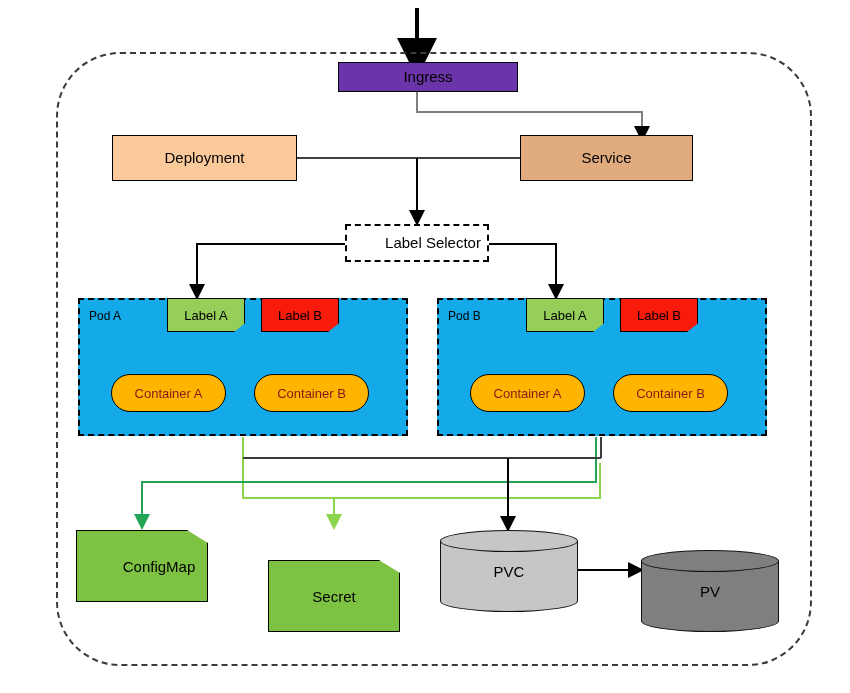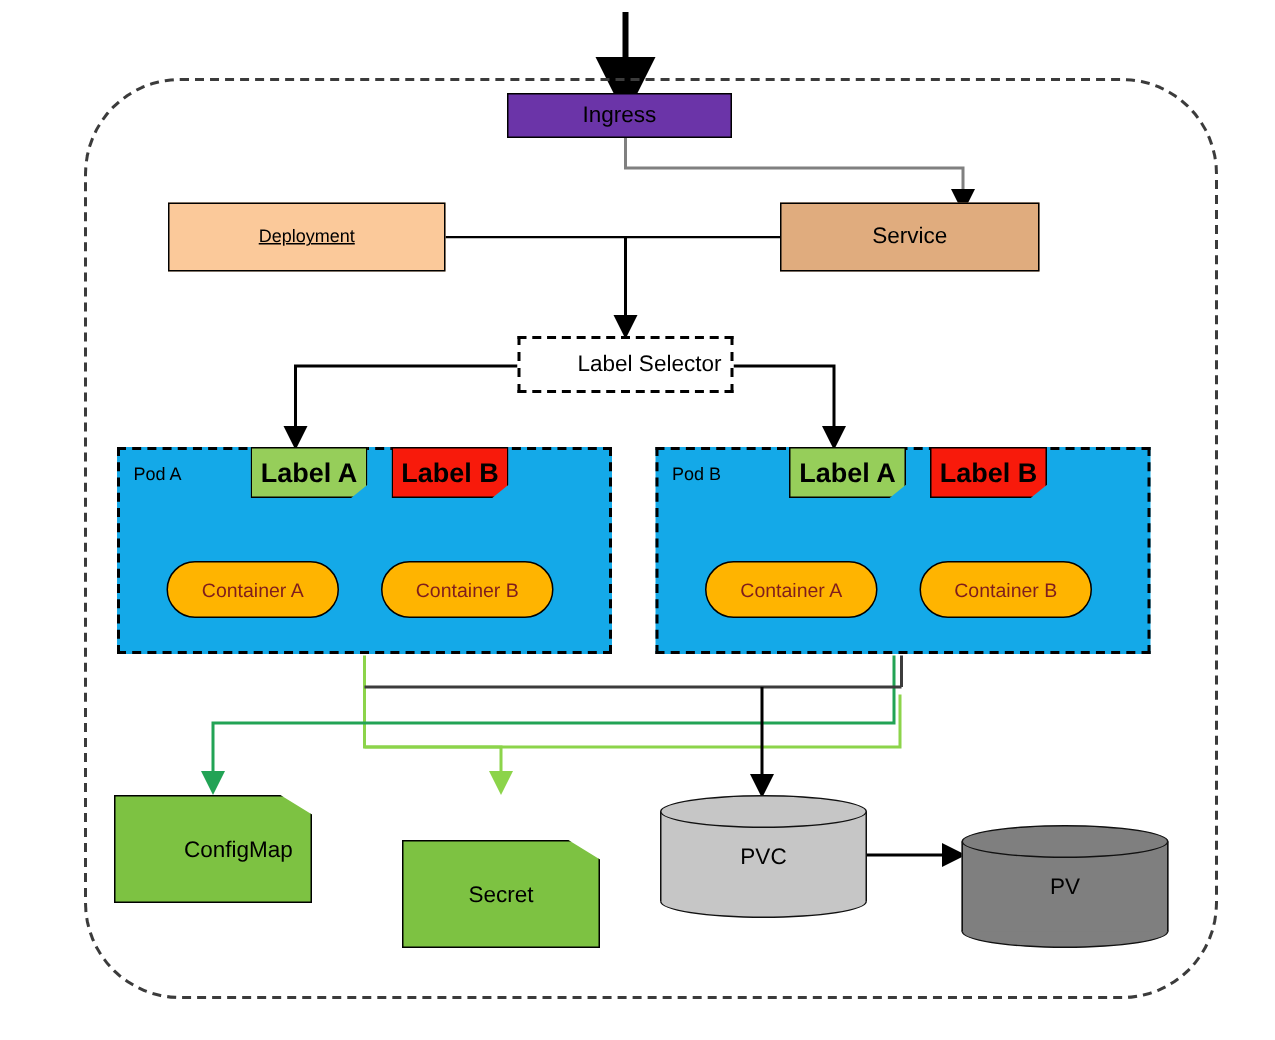--- a/index.html
+++ b/index.html
@@ -46,22 +46,21 @@
     background: #6B34A8;
     border: 1px solid #000000;
     font-size: 15px;
     color: #000000;
   }
 
   
   .deployment-box {
     background: #FBC99A;
     border: 1px solid #000000;
-    font-size: 12px;
-    text-decoration: underline;
+    font-size: 15px;
   }
   .service-box {
     background: #E0AC7E;
     border: 1px solid #000000;
     font-size: 15px;
   }
 
   
   .selector-box {
     background: #ffffff;
@@ -83,25 +82,24 @@
     color: #000000;
   }
 
   
   .label-note {
     position: absolute;
     width: 78px; height: 34px;
     display: flex;
     align-items: center;
     justify-content: center;
-    font-size: 18px;
+    font-size: 13px;
     color: #000000;
     border: 1px solid #000000;
     clip-path: polygon(0 0, 100% 0, 100% 74%, 86% 100%, 0 100%);
-    font-weight: bold;
   }
   .label-note.green { background: #96CE5A; }
   .label-note.red   { background: #F81A0B; }
 
   
   .container-pill {
     position: absolute;
     height: 38px;
     background: #FFB400;
     border: 1px solid #000000;
@@ -232,21 +230,21 @@
       <path d="M508,458 L508,528" fill="none" stroke="#000000" stroke-width="2" marker-end="url(#arrowBlack)"></path>
     </g>
 
     <g>
       <line x1="578" y1="570" x2="640" y2="570" stroke="#000000" stroke-width="2" marker-end="url(#arrowBlack)"></line>
     </g>
   </svg>
 
   <div id="cluster-boundary"></div>
 
-  <div class="node ingress-box" style="left:338px; top:62px; width:150px; height:30px;">
+  <div class="node ingress-box" style="left:338px; top:62px; width:180px; height:30px;">
     <span>Ingress</span>
   </div>
 
   <div class="node deployment-box" style="left:112px; top:135px; width:185px; height:46px;">
     <span>Deployment</span>
   </div>
 
   <div class="node service-box" style="left:520px; top:135px; width:173px; height:46px;">
     <span>Service</span>
   </div>

